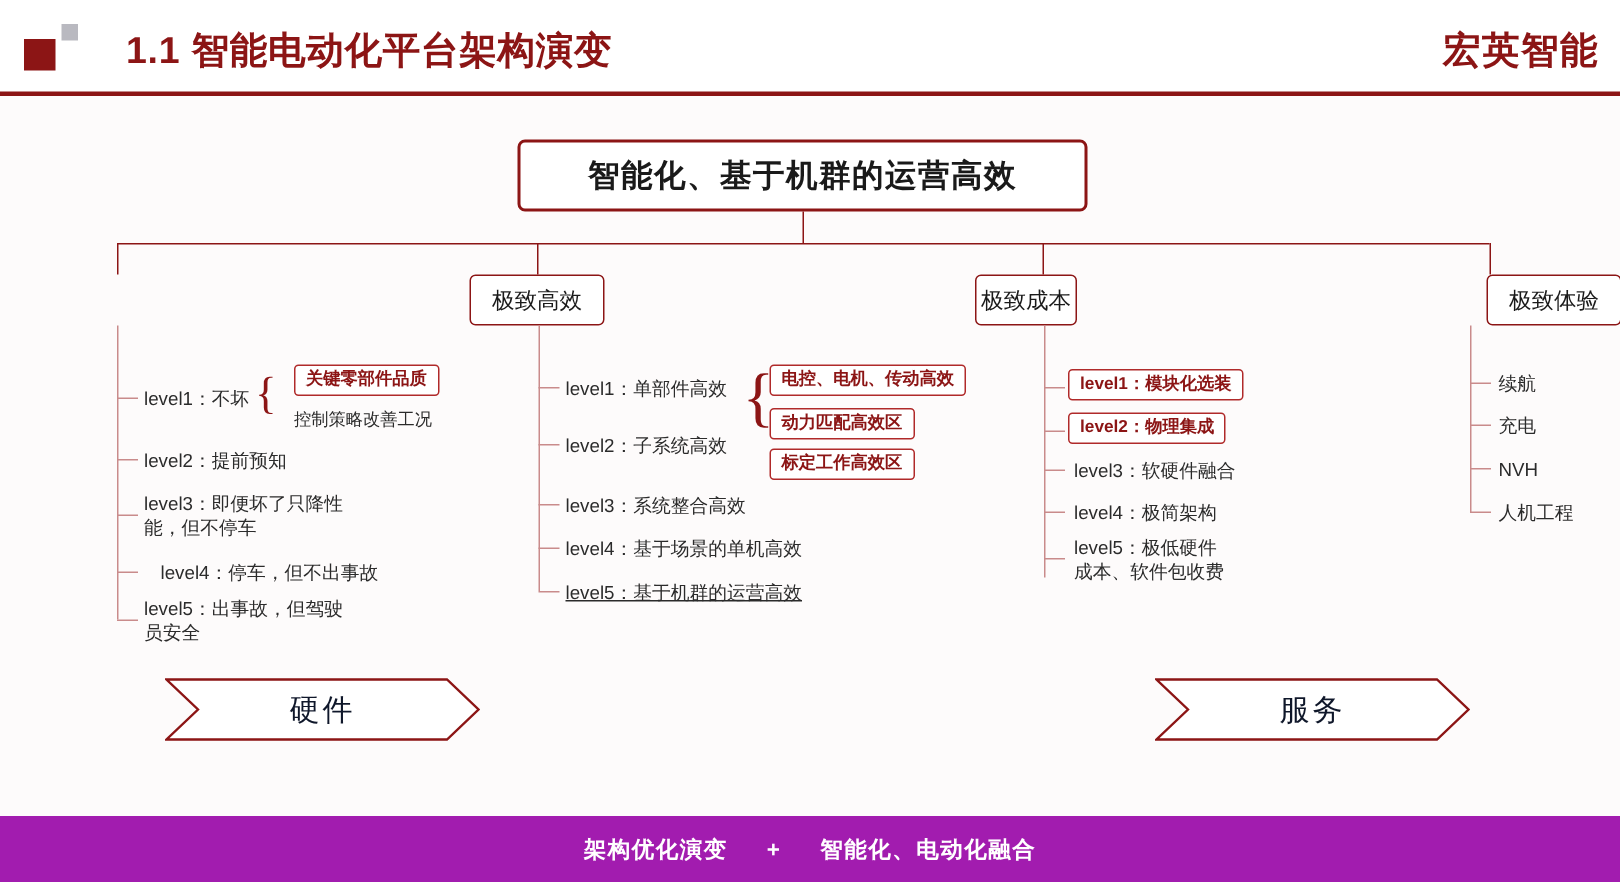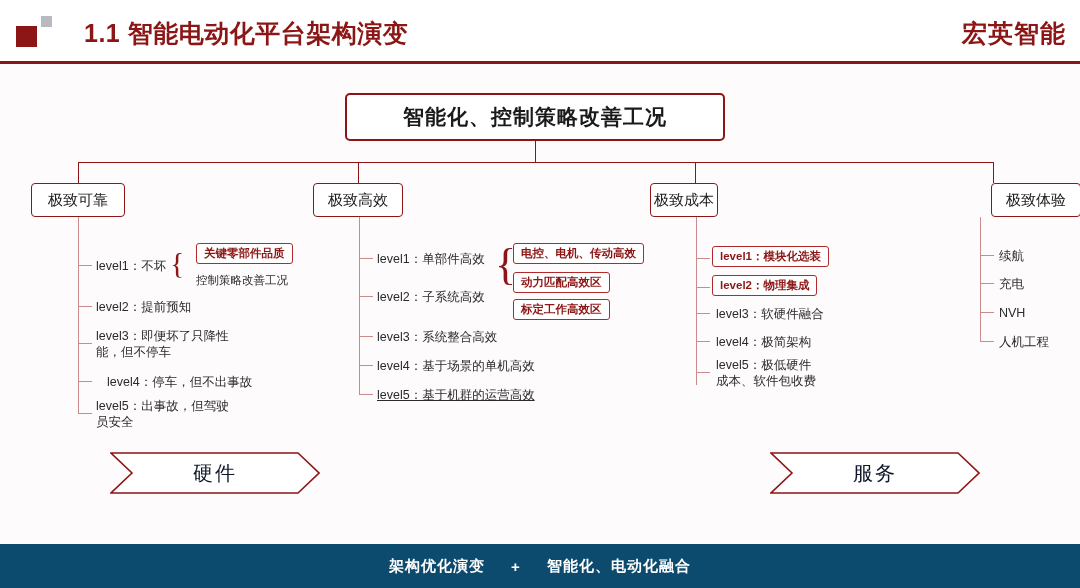--- a/index.html
+++ b/index.html
@@ -136,21 +136,21 @@
     font-size: 20px; color: #0f172a;
     letter-spacing: 2px;
   }
   .chev svg { position: absolute; left: 0; top: 0; }
   .chev span { position: relative; z-index: 2; }
 
   
   .footer {
     position: absolute; left: 0; bottom: 0;
     width: 1080px; height: 44px;
-    background: #0c4a6e;
+    background: #a21caf;
     display: flex; align-items: center; justify-content: center;
     gap: 26px;
     color: #ffffff;
     font-size: 15px; font-weight: bold;
     letter-spacing: 1px;
   }
 </style>
 </head>
 <body>
 
@@ -159,32 +159,31 @@
   <div class="header">
     <div class="logo-sq-big"></div>
     <div class="logo-sq-small"></div>
     <div class="slide-title">1.1 智能电动化平台架构演变</div>
     <div class="brand">宏英智能</div>
     <div class="header-rule"></div>
   </div>
 
   <div class="body-bg"></div>
 
-  <div class="root-box">智能化、控制策略改善工况</div>
+  <div class="root-box">智能化、基于机群的运营高效</div>
 
   <div class="ln ln-v" style="left:535px; top:141px; height:21px;"></div>
 
   <div class="ln ln-h" style="left:78px; top:162px; width:915px;"></div>
 
   <div class="ln ln-v" style="left:78px;  top:162px; height:21px;"></div>
   <div class="ln ln-v" style="left:358px; top:162px; height:21px;"></div>
   <div class="ln ln-v" style="left:695px; top:162px; height:21px;"></div>
   <div class="ln ln-v" style="left:993px; top:162px; height:21px;"></div>
 
-  <div class="cat-box" style="left:31px;  top:183px; width:94px;">极致可靠</div>
   <div class="cat-box" style="left:313px; top:183px; width:90px;">极致高效</div>
   <div class="cat-box" style="left:650px; top:183px; width:68px;">极致成本</div>
   <div class="cat-box" style="left:991px; top:183px; width:90px;">极致体验</div>
 
   <div class="ln ln-v ln-pink" style="left:78px; top:217px; height:196px;"></div>
   <div class="ln ln-h ln-pink" style="left:78px; top:265px; width:14px;"></div>
   <div class="ln ln-h ln-pink" style="left:78px; top:306px; width:14px;"></div>
   <div class="ln ln-h ln-pink" style="left:78px; top:343px; width:14px;"></div>
   <div class="ln ln-h ln-pink" style="left:78px; top:381px; width:14px;"></div>
   <div class="ln ln-h ln-pink" style="left:78px; top:413px; width:14px;"></div>

